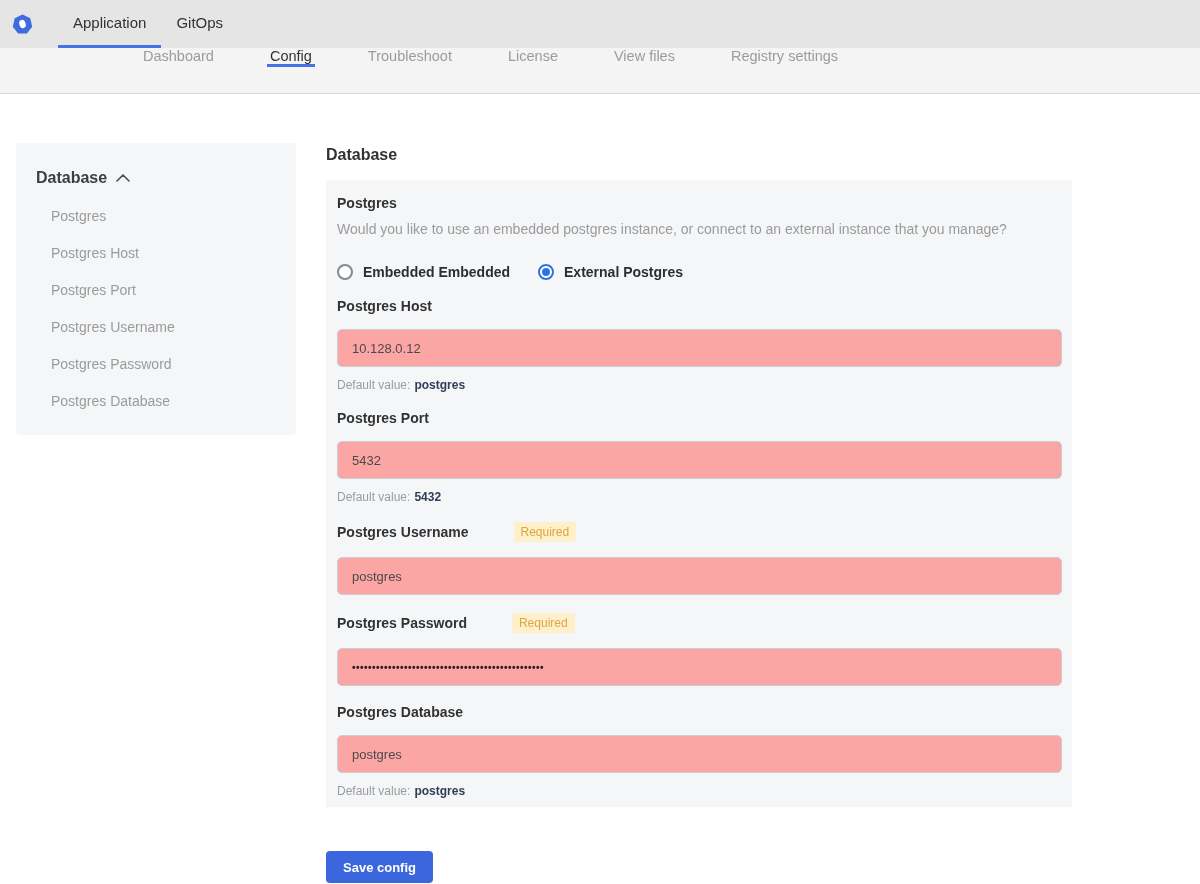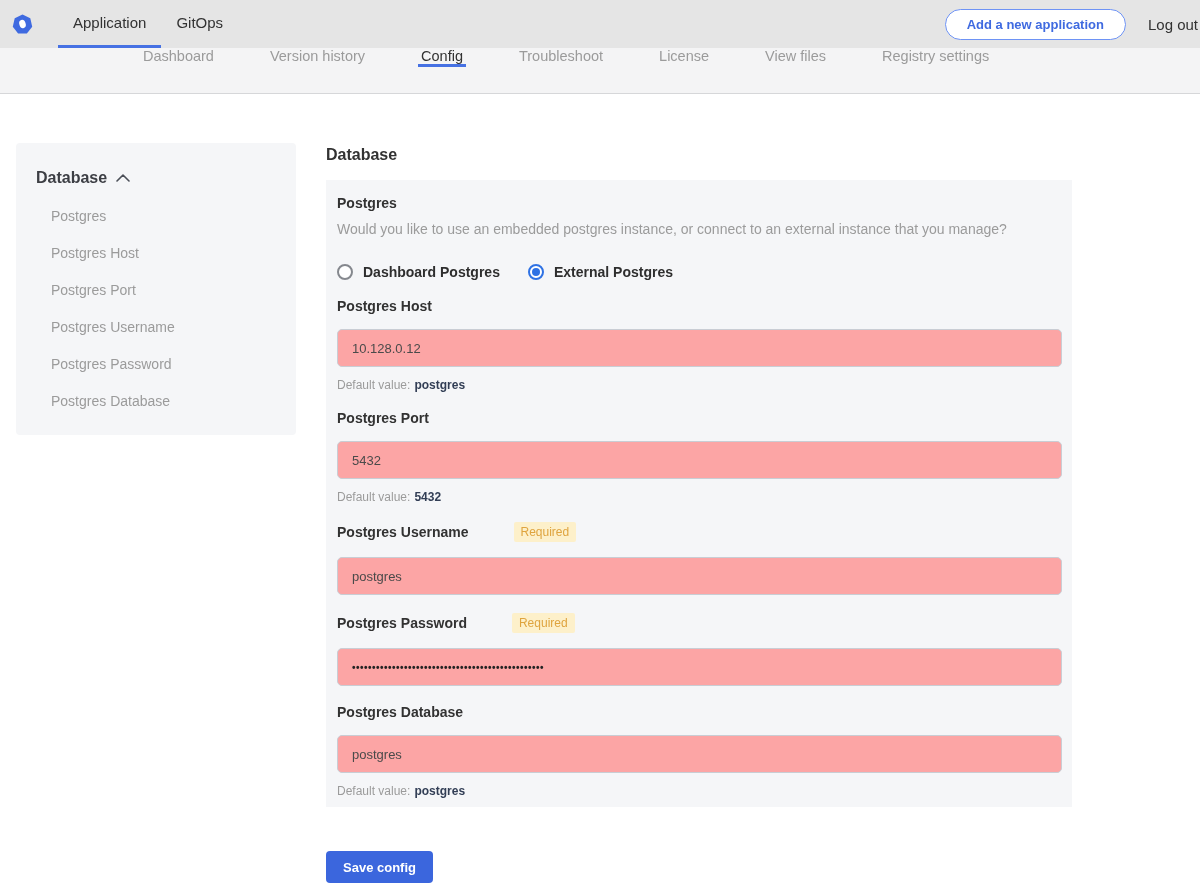--- a/index.html
+++ b/index.html
@@ -116,32 +116,25 @@
     </svg>
   </div>
   <div class="top-tabs">
     <div class="top-tab active">
       <span>Application</span>
     </div>
     <div class="top-tab">
       <span>GitOps</span>
     </div>
   </div>
-  <div class="top-right">
-    <button class="pill-btn">Add a new application</button>
-    <span class="logout">Log out</span>
-  </div>
 </div>
 
 <div class="subnav">
   <div class="subnav-item">
       <span>Dashboard</span>
-    </div>
-  <div class="subnav-item">
-      <span>Version history</span>
     </div>
   <div class="subnav-item active">
       <span>Config</span>
     </div>
   <div class="subnav-item">
       <span>Troubleshoot</span>
     </div>
   <div class="subnav-item">
       <span>License</span>
     </div>
@@ -173,21 +166,21 @@
   <div class="main">
     <div class="main-heading">Database</div>
 
     <div class="config-panel">
       <div class="group-label">Postgres</div>
       <div class="help-text">Would you like to use an embedded postgres instance, or connect to an external instance that you manage?</div>
 
       <div class="radio-row">
         <div class="radio-opt">
           <span class="radio-circle"></span>
-          <span class="radio-label">Dashboard Postgres</span>
+          <span class="radio-label">Embedded Embedded</span>
         </div>
         <div class="radio-opt">
           <span class="radio-circle checked"></span>
           <span class="radio-label">External Postgres</span>
         </div>
       </div>
 
       <div class="field">
         <div class="field-label-row">
           <span class="field-label">Postgres Host</span>

